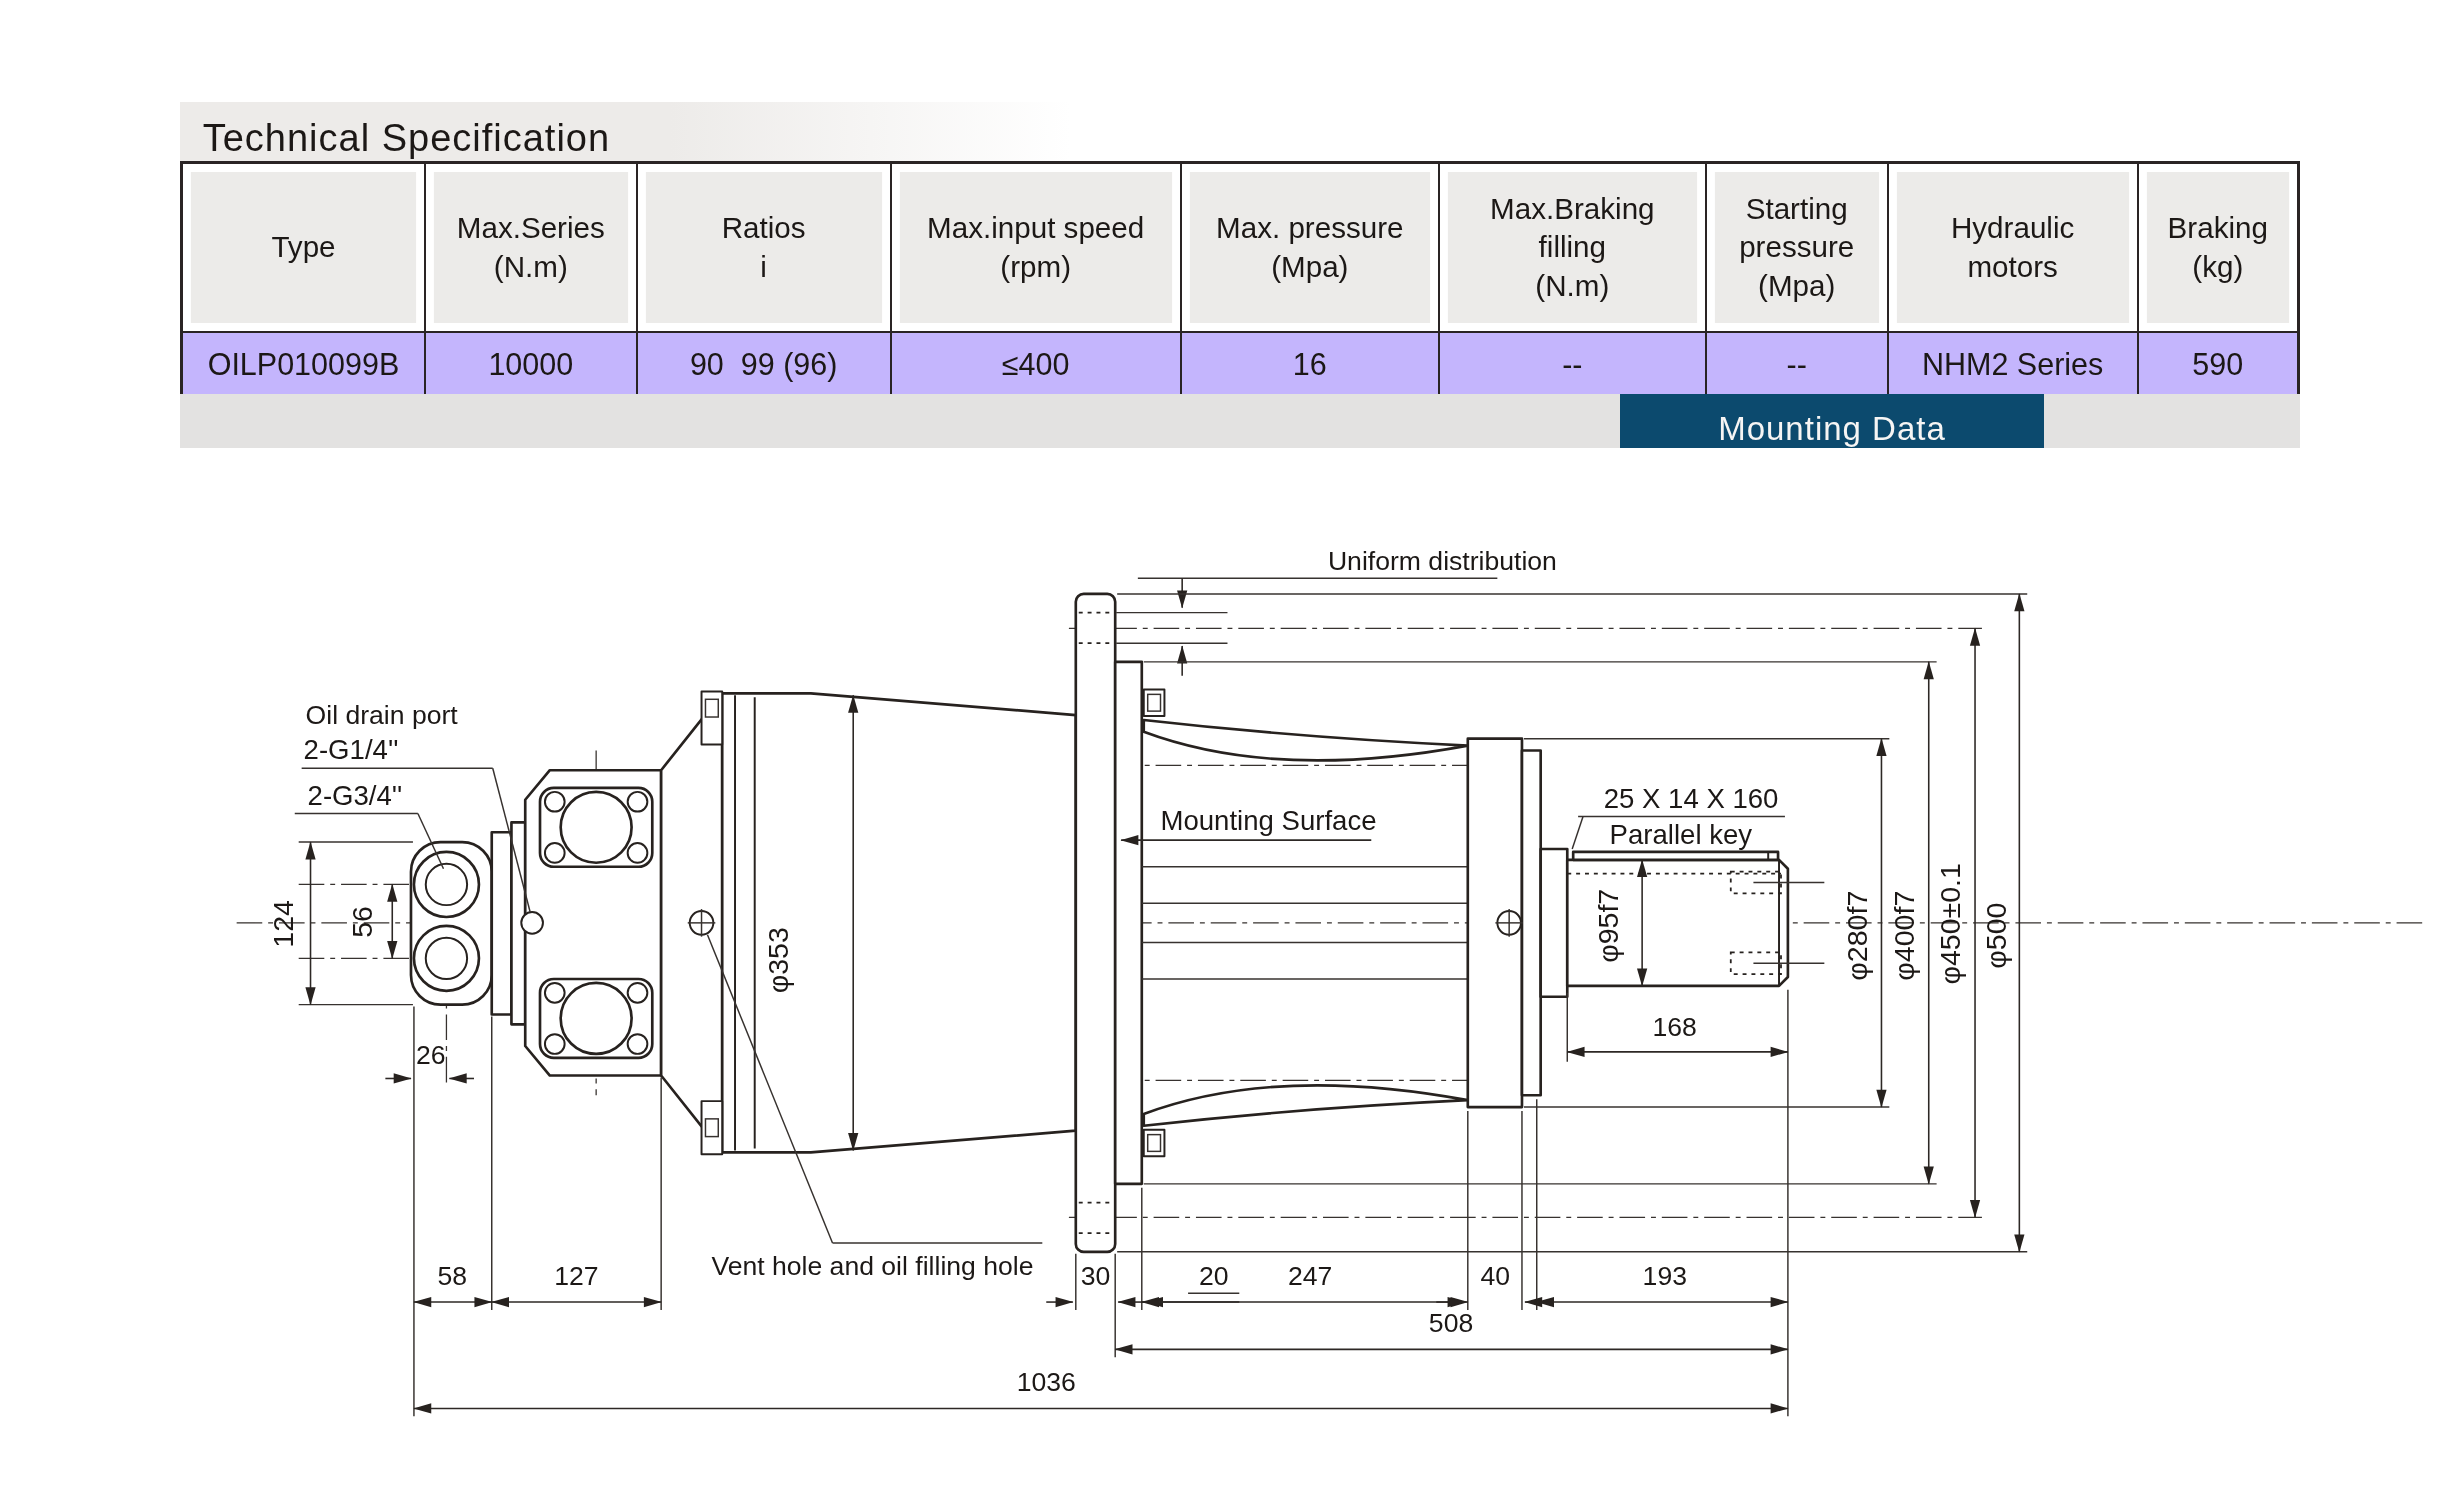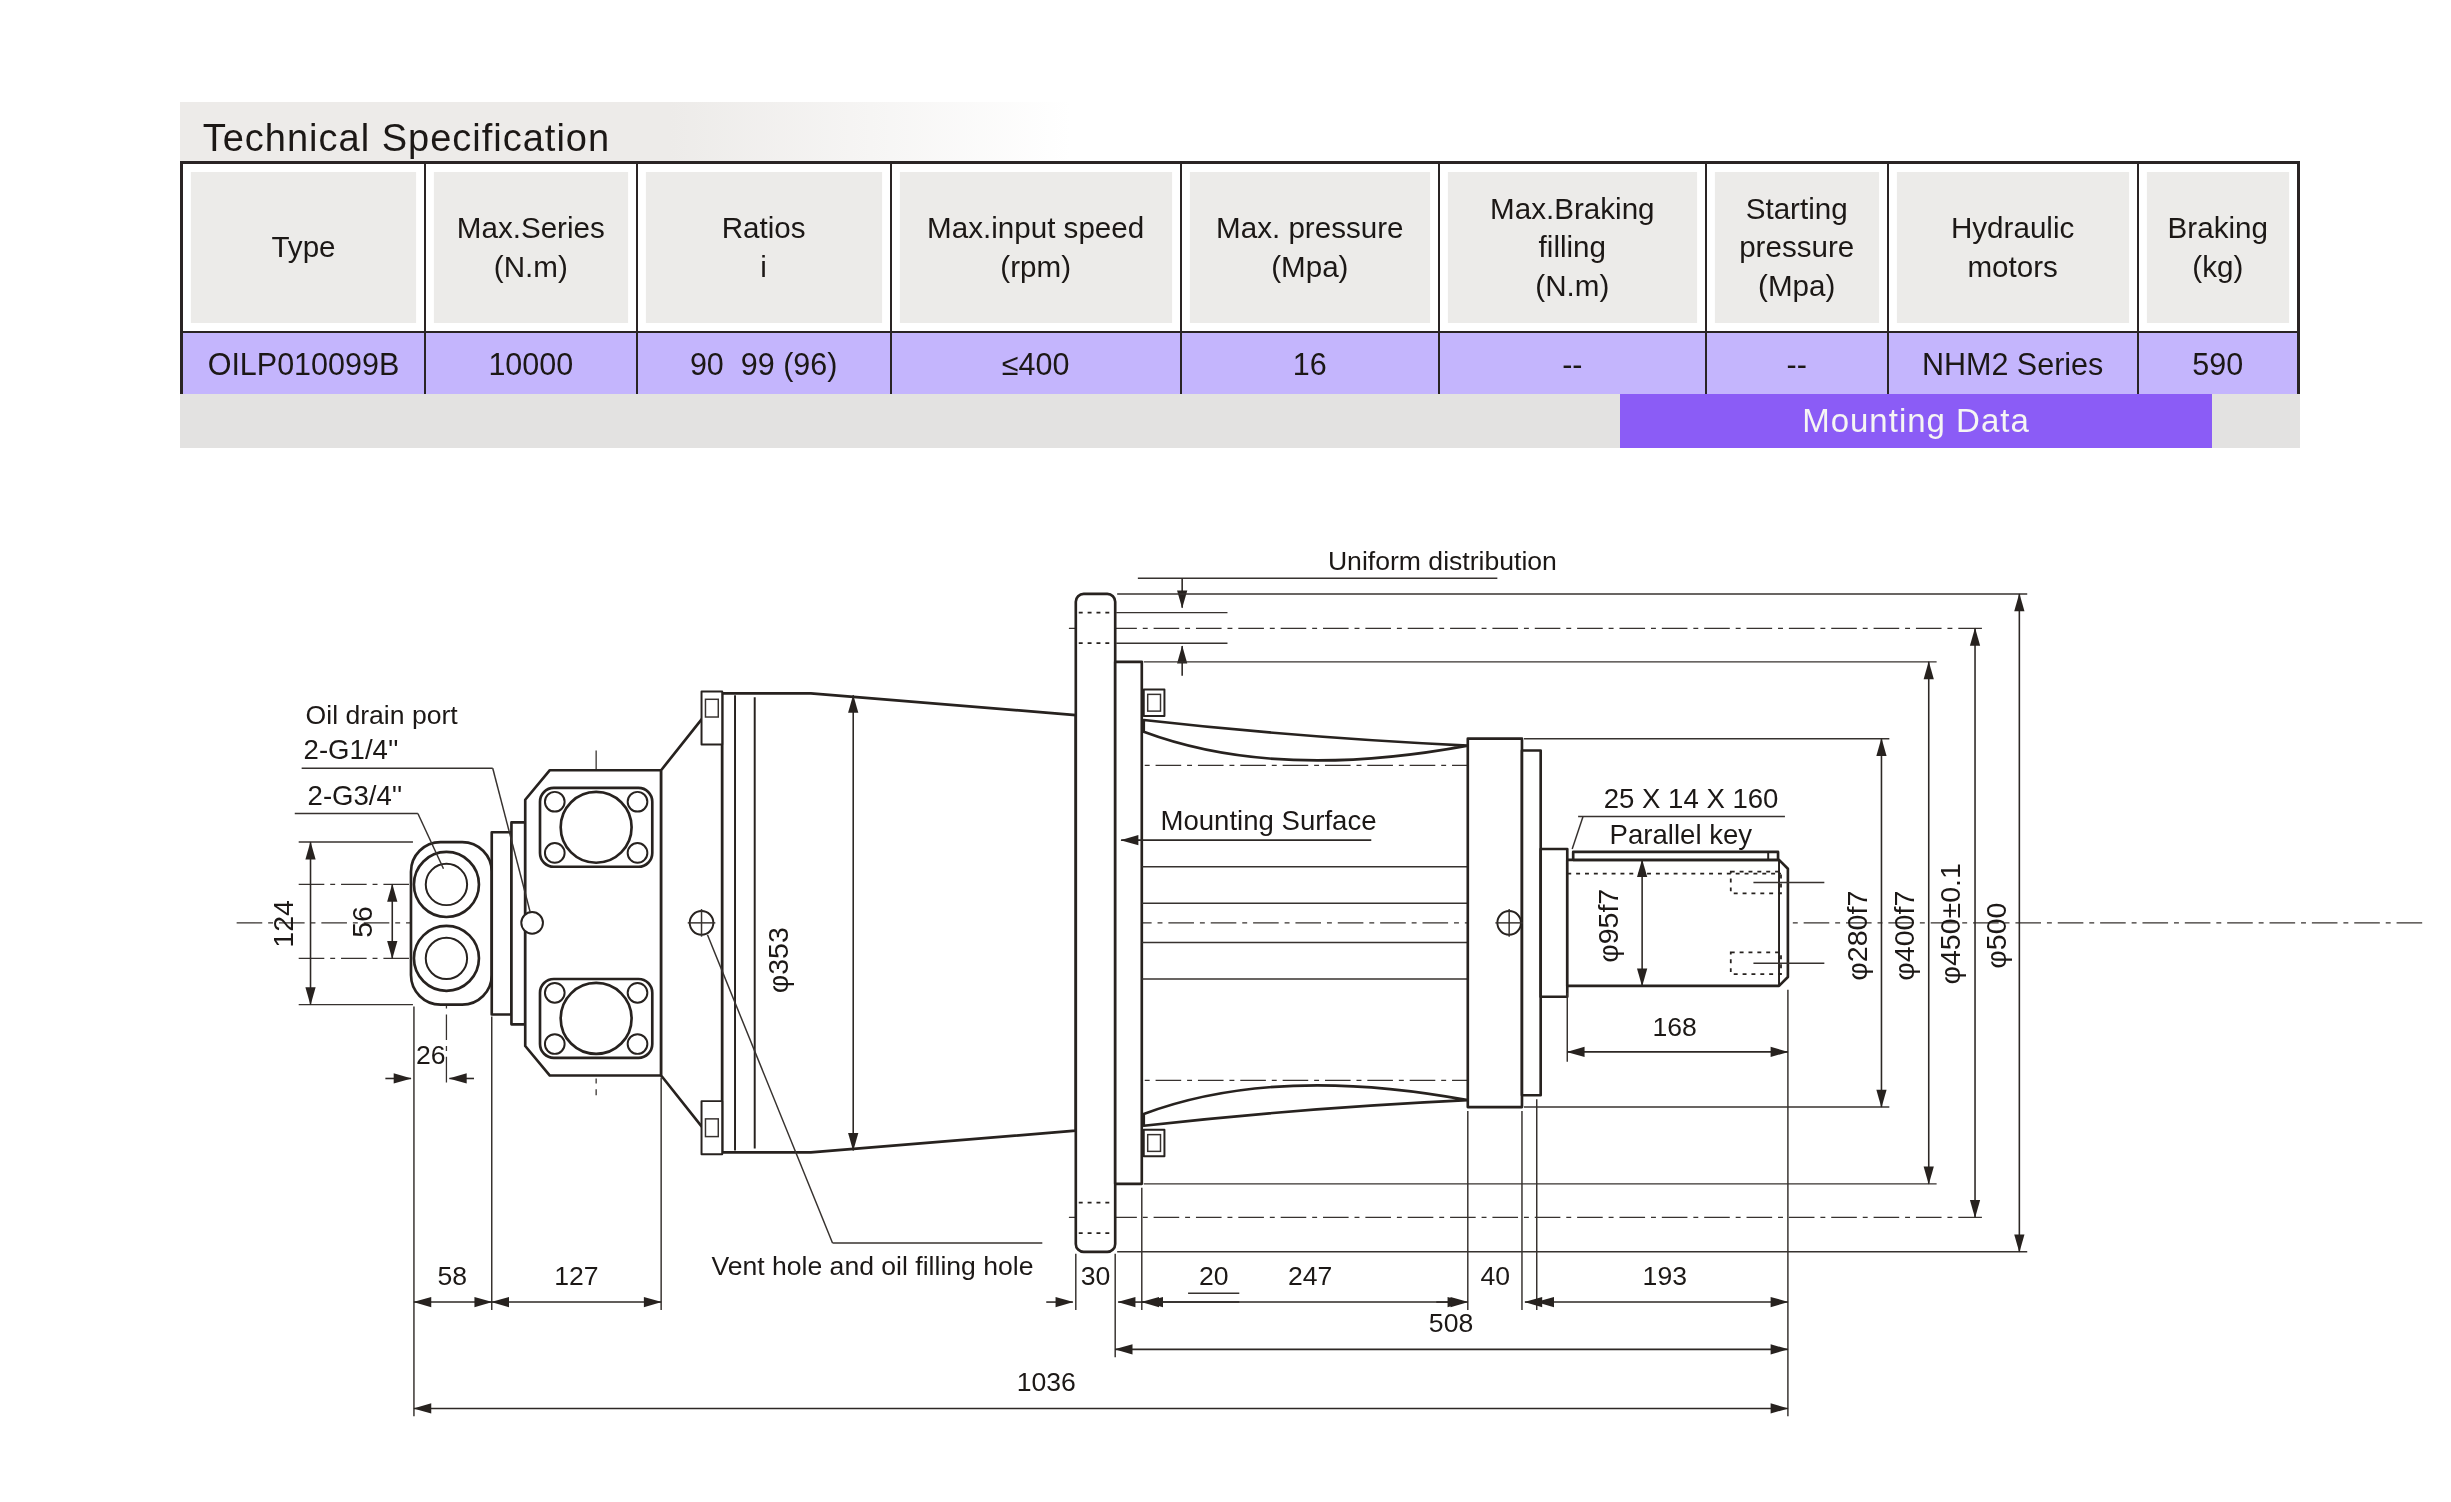--- a/index.html
+++ b/index.html
@@ -9,22 +9,22 @@
         background:linear-gradient(90deg,#edebe9 0%,#edebe9 55%,rgba(237,235,233,0) 100%);margin-top:18px;}
   .title-strip h1{margin:0;padding-left:22.7px;font-size:38px;font-weight:normal;
         letter-spacing:1px;line-height:73px;color:#1c1816;}
   table.spec{position:absolute;left:180px;top:161px;width:2120px;border-collapse:collapse;
         table-layout:fixed;border:3.9px solid #2a2424;}
   table.spec th,table.spec td{border:2px solid #2a2424;text-align:center;vertical-align:middle;}
   table.spec th{height:165px;background:#ecebe9;box-shadow:inset 0 0 0 7.9px #fff;
         font-weight:normal;font-size:29.6px;line-height:1.3;white-space:pre-line;color:#1c1816;}
   table.spec td{height:61px;background:#c4b5fd;font-size:30.5px;white-space:pre;color:#1c1816;}
   .band{position:absolute;left:180px;top:394px;width:2120px;height:54px;background:#e3e2e1;}
-  .band .inner{position:absolute;left:1440px;top:0;width:592px;height:54px;background:#8b5cf6;
-        display:flex;align-items:center;justify-content:center;}
+  .band .inner{position:absolute;left:1440px;top:0;width:424px;height:54px;background:#0c4a6e;
+        display:flex;align-items:flex-end;justify-content:center;}
   .band .inner span{font-size:33px;letter-spacing:1px;color:#f6f5f4;}
   svg.draw{position:absolute;left:0;top:0;}
   .olf{fill:#fff;stroke:#27221f;stroke-width:2.7;stroke-linejoin:round;}
   .ol2{fill:#fff;stroke:#27221f;stroke-width:2;stroke-linejoin:round;}
   .thin{fill:none;stroke:#37322f;stroke-width:1.5;}
   .cl{fill:none;stroke:#37322f;stroke-width:1.3;stroke-dasharray:26 6 5 6;}
   .hid{fill:none;stroke:#27221f;stroke-width:1.8;stroke-dasharray:4 5;}
   .dim{fill:none;stroke:#2d2825;stroke-width:1.6;}
   text.lbl{fill:#1c1816;font-size:27px;font-family:"Liberation Sans","DejaVu Sans",sans-serif;}
   text.big{font-size:28px;}

